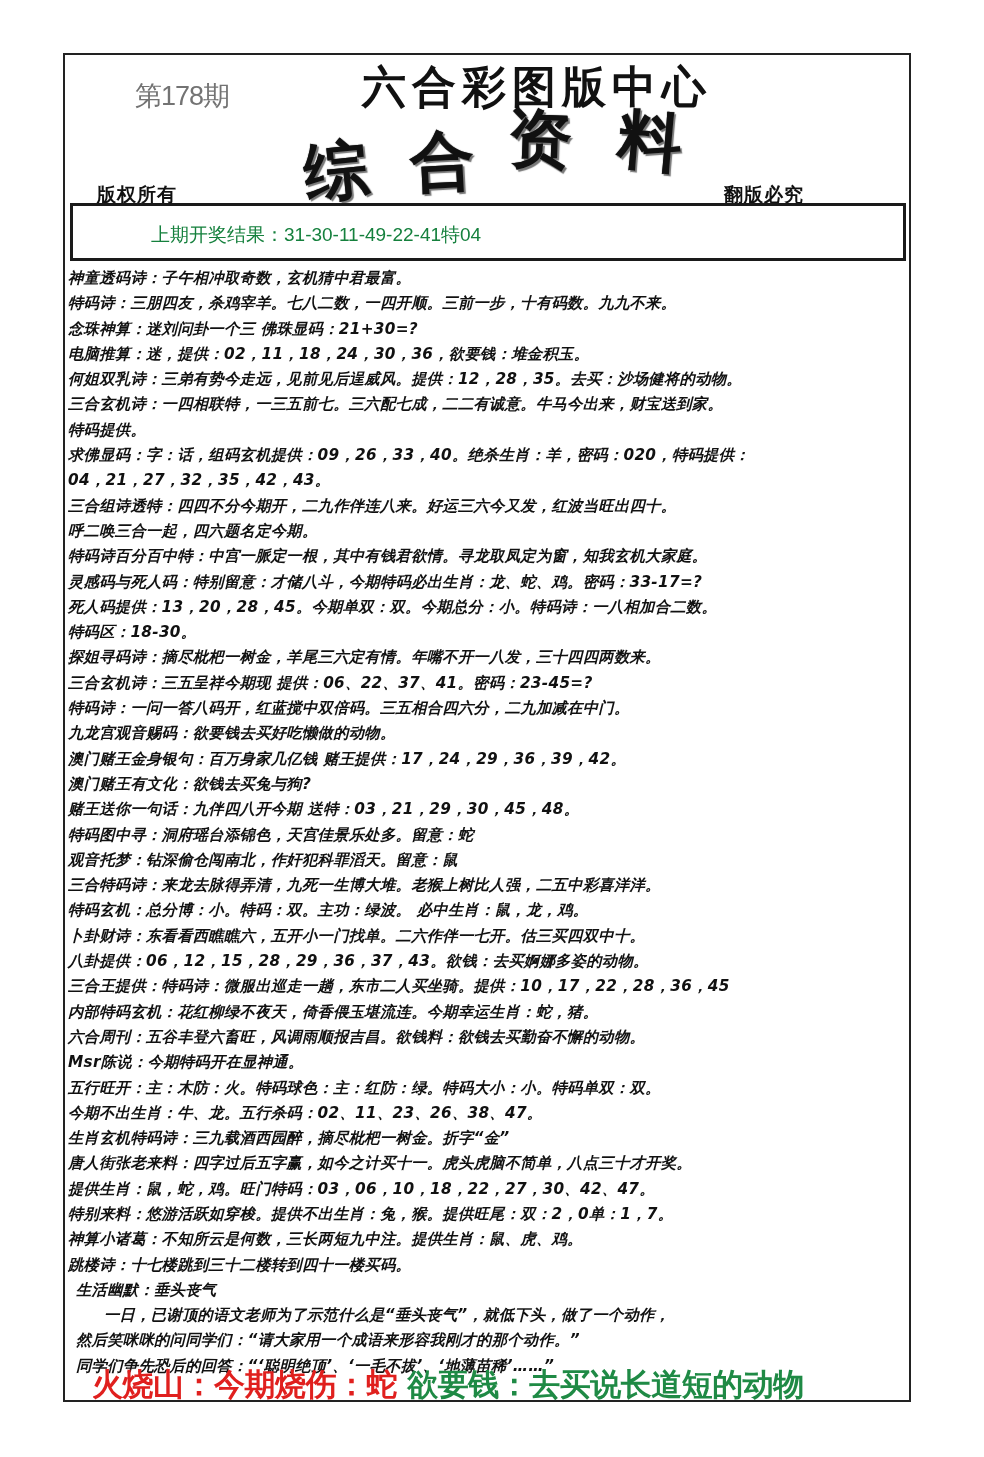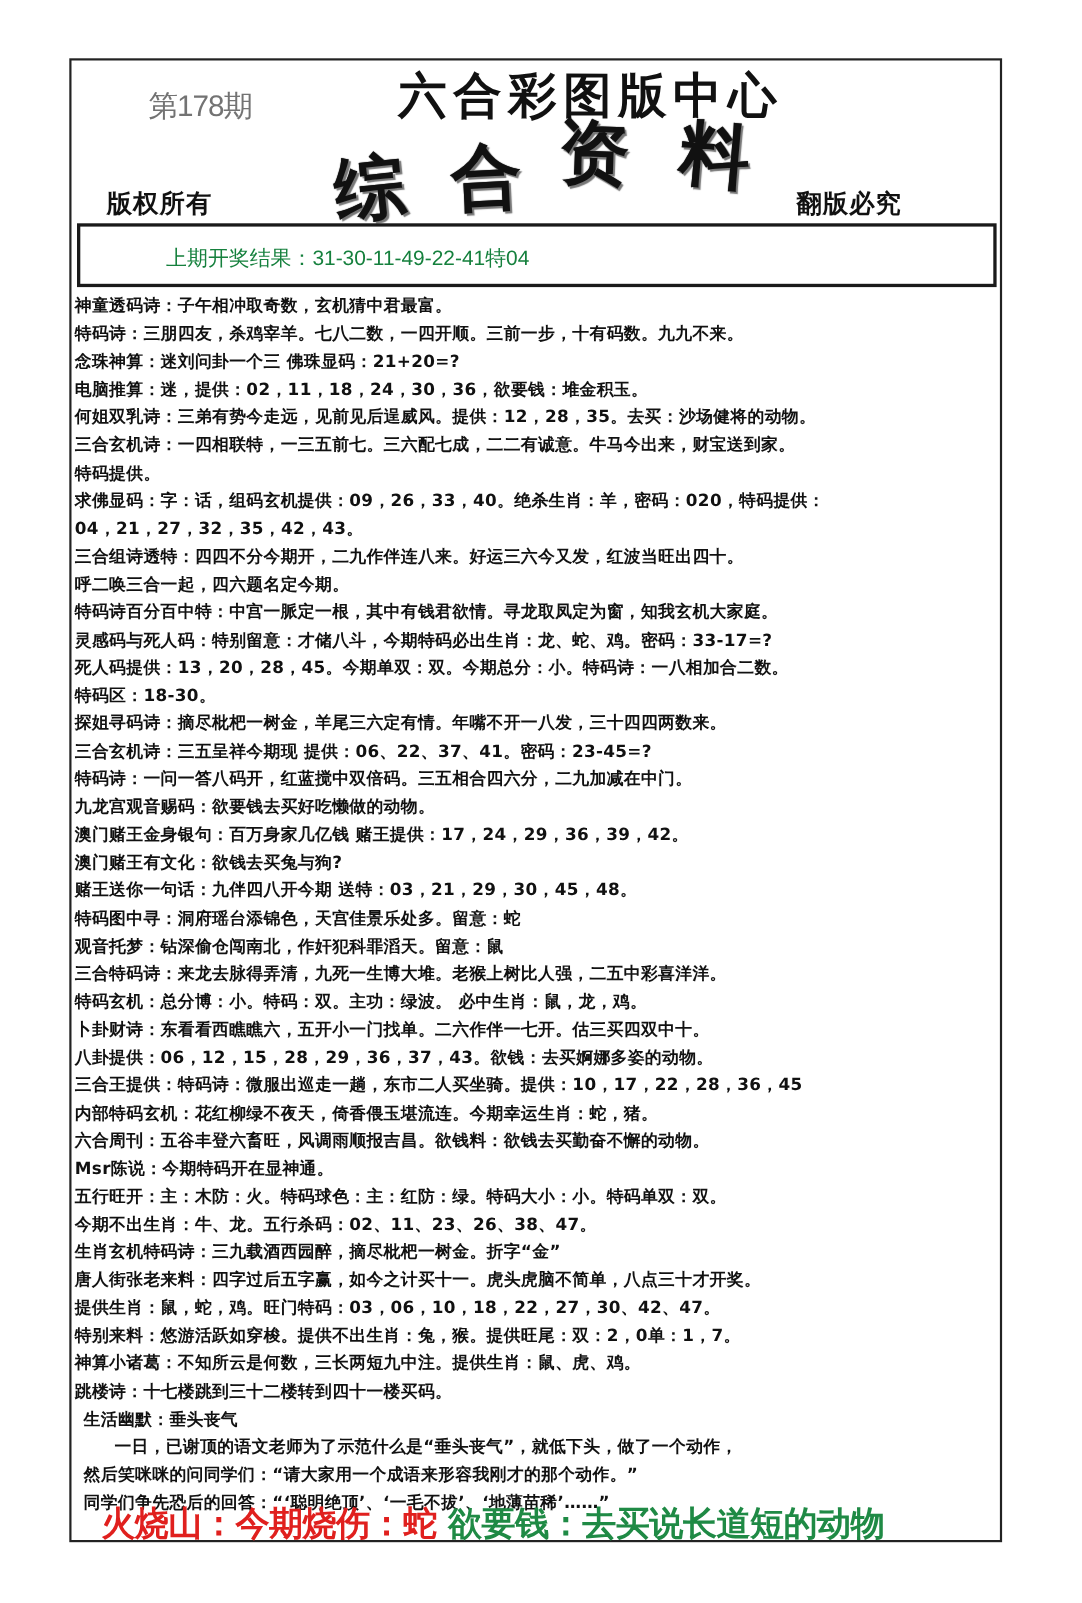--- a/index.html
+++ b/index.html
@@ -12,30 +12,30 @@
   .center-title { position: absolute; left: 362px; top: 58px; font-size: 44px;
            font-weight: bold; letter-spacing: 6px; color: #111;
            font-family: "DejaVu Sans", sans-serif; }
   .big { position: absolute; font-size: 64px; font-weight: bold; color: #111;
          font-family: "DejaVu Serif", serif;
          text-shadow: 2px 2px 1px #777, 0 0 1px #000; }
   .big.c1 { left: 304px; top: 128px; transform: rotate(-6deg); }
   .big.c2 { left: 410px; top: 118px; transform: rotate(-3deg); }
   .big.c3 { left: 508px; top: 96px; transform: rotate(2deg); }
   .big.c4 { left: 618px; top: 98px; transform: rotate(5deg); }
-  .side { position: absolute; top: 170px; font-size: 23px; font-weight: bold; color: #111; letter-spacing: 1px; }
+  .side { position: absolute; top: 182px; font-size: 19px; font-weight: bold; color: #111; letter-spacing: 1px; }
   .side.left { left: 97px; }
   .side.right { left: 724px; }
   .result-box { position: absolute; left: 70px; top: 203px; width: 836px; height: 58px;
                 border: 3px solid #1a1a1a; box-sizing: border-box; }
   .result-text { position: absolute; left: 78px; top: 16px; font-size: 19px; color: #15803d;
                  font-family: "Liberation Sans", sans-serif; white-space: nowrap; }
   .lines { position: absolute; left: 68px; top: 266px; width: 840px; }
   .line { height: 25.3px; line-height: 25.3px; font-size: 15.3px; white-space: nowrap;
-          color: #111; font-weight: bold; letter-spacing: 0.3px; }
+          color: #111; font-weight: bold; letter-spacing: 0.3px; font-style: italic; }
   .line.indent2 { padding-left: 36px; }
   .line.indent3 { padding-left: 8px; }
   .banner { position: absolute; left: 92px; top: 1364px; font-size: 31px; font-weight: bold;
             font-family: "DejaVu Serif", "Liberation Serif", serif; white-space: nowrap; letter-spacing: -0.5px; }
   .banner .red { color: #e0201e; }
   .banner .green { color: #1f8a45; }
 </style>
 </head>
 <body>
 
@@ -52,21 +52,21 @@
 <div class="side left">版权所有</div>
 <div class="side right">翻版必究</div>
 
 <div class="result-box">
   <div class="result-text">上期开奖结果：31-30-11-49-22-41特04</div>
 </div>
 
 <div class="lines">
   <div class="line">神童透码诗：子午相冲取奇数，玄机猜中君最富。</div>
   <div class="line">特码诗：三朋四友，杀鸡宰羊。七八二数，一四开顺。三前一步，十有码数。九九不来。</div>
-  <div class="line">念珠神算：迷刘问卦一个三 佛珠显码：21+20=?</div>
+  <div class="line">念珠神算：迷刘问卦一个三 佛珠显码：21+30=?</div>
   <div class="line">电脑推算：迷，提供：02，11，18，24，30，36，欲要钱：堆金积玉。</div>
   <div class="line">何姐双乳诗：三弟有势今走远，见前见后逞威风。提供：12，28，35。去买：沙场健将的动物。</div>
   <div class="line">三合玄机诗：一四相联特，一三五前七。三六配七成，二二有诚意。牛马今出来，财宝送到家。</div>
   <div class="line">特码提供。</div>
   <div class="line">求佛显码：字：话，组码玄机提供：09，26，33，40。绝杀生肖：羊，密码：020，特码提供：</div>
   <div class="line">04，21，27，32，35，42，43。</div>
   <div class="line">三合组诗透特：四四不分今期开，二九作伴连八来。好运三六今又发，红波当旺出四十。</div>
   <div class="line">呼二唤三合一起，四六题名定今期。</div>
   <div class="line">特码诗百分百中特：中宫一脈定一根，其中有钱君欲情。寻龙取凤定为窗，知我玄机大家庭。</div>
   <div class="line">灵感码与死人码：特别留意：才储八斗，今期特码必出生肖：龙、蛇、鸡。密码：33-17=?</div>

